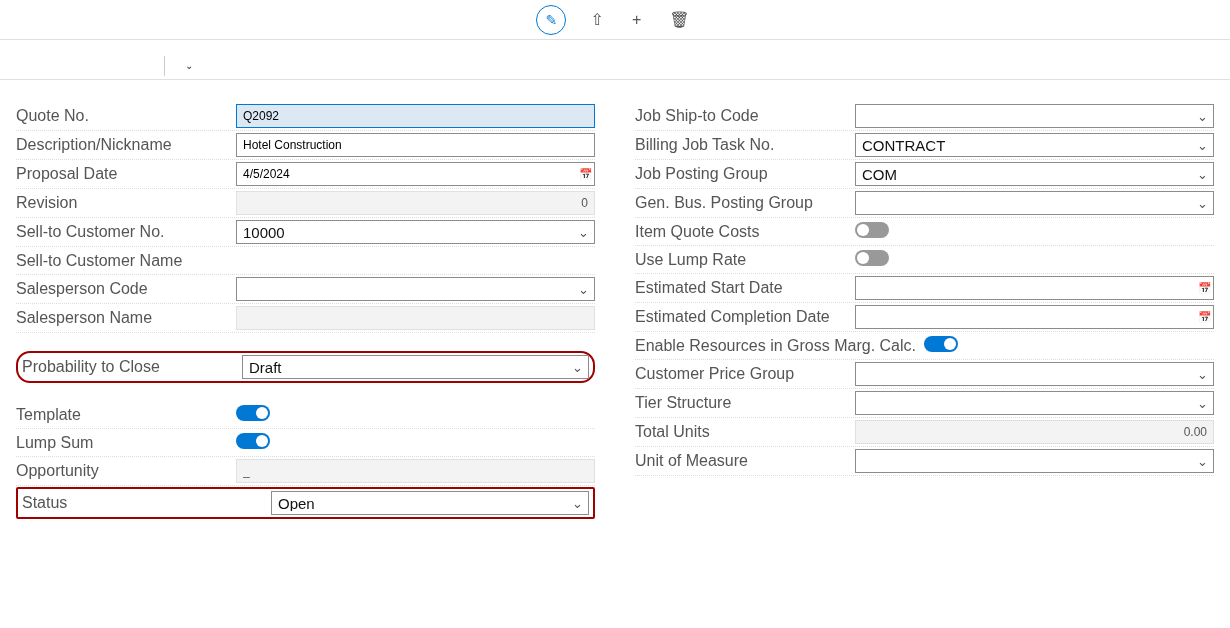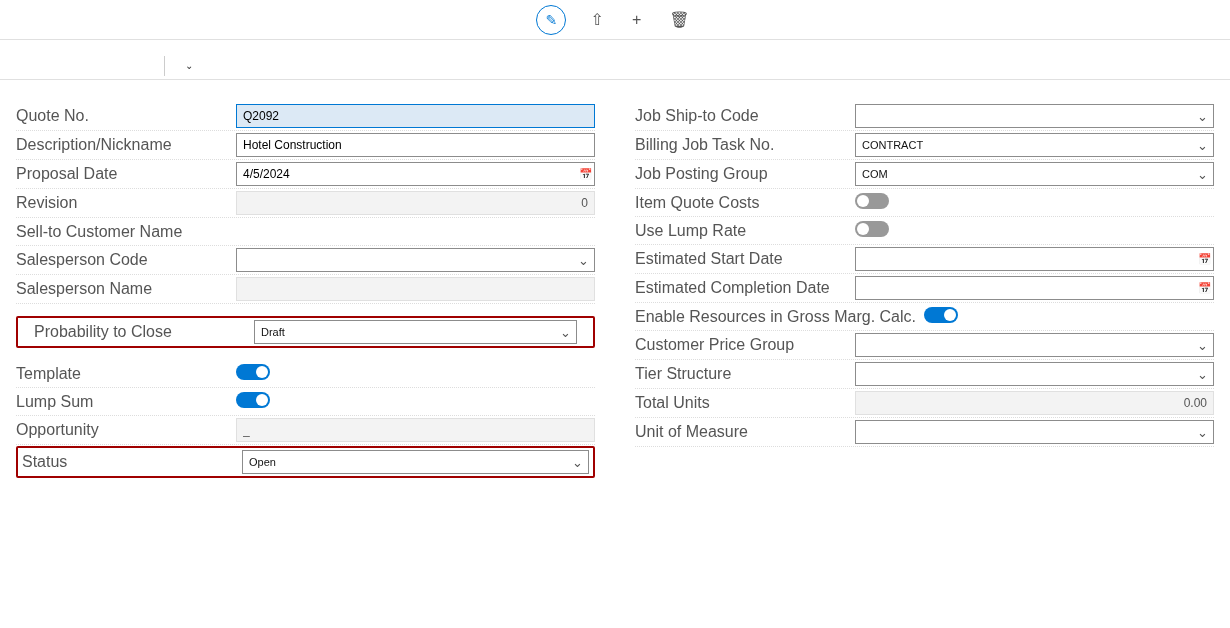--- a/index.html
+++ b/index.html
@@ -64,21 +64,21 @@
     input[type="text"].selected { background: #dce9f5; border-color: #0078d4; }
     input[type="text"].readonly { background: #f3f3f3; border: 1px solid #e0e0e0; color: #555; }
 
     .input-with-icon { display: flex; align-items: center; position: relative; justify-content: center; }
     .input-with-icon input { flex: 1; }
     .calendar-icon { position: absolute; right: 2px; top: 50%; transform: translateY(-50%); font-size: 13px; color: #555; cursor: pointer; pointer-events: none; }
 
     .select-wrapper { position: relative; display: flex; align-items: center; }
     .select-wrapper select {
       width: 100%; border: 1px solid #8c8c8c; padding: 3px 24px 3px 6px;
-      font-size: 11px; color: #111; background: #fff; appearance: none;
+      font-size: 15px; color: #111; background: #fff; appearance: none;
       height: 24px; cursor: pointer; outline: none;
     }
     .select-wrapper::after {
       content: '⌄'; position: absolute; right: 6px; top: 50%; transform: translateY(-50%);
       font-size: 13px; color: #555; pointer-events: none;
     }
 
     .toggle {
       display: inline-flex; align-items: center; width: 34px; height: 16px;
       border-radius: 8px; background: #0078d4; cursor: pointer; position: relative;
@@ -145,55 +145,63 @@
               <input type="text" value="4/5/2024" style="">
               <span class="calendar-icon" style="font-size: 11px;">📅</span>
             </div>
           </div>
         </div>
         <div class="field-row">
           <span class="field-label">Revision</span>
           <div class="field-value"><input type="text" class="readonly" readonly="" value="0" style="text-align: right;"></div>
         </div>
         <div class="field-row">
+          <span class="field-label">Sell-to Customer No.</span>
+          <div class="field-value">
+            <div class="select-wrapper">
+              <select><option value="10000">10000</option></select>
+            </div>
+          </div>
+        </div>
+        <div class="field-row">
           <span class="field-label">Sell-to Customer Name</span>
         </div>
         <div class="field-row">
           <span class="field-label">Salesperson Code</span>
           <div class="field-value">
             <div class="select-wrapper">
               <select><option value=""></option></select>
             </div>
           </div>
         </div>
         <div class="field-row">
           <span class="field-label">Salesperson Name</span>
           <div class="field-value"><input type="text" class="readonly" readonly="" style=""></div>
         </div>
-        <div class="field-row" style="border: 2px solid rgb(160, 0, 0); border-radius: 2px; margin: 12px 0px; padding: 2px 16px;">
+        <div class="field-row" style="border: 2px solid rgb(160, 0, 0); border-radius: 14px; margin: 18px 0px; padding: 2px 4px;">
           <span class="field-label">Probability to Close</span>
           <div class="field-value">
             <div class="select-wrapper">
               <select><option value="Draft">Draft</option></select>
             </div>
           </div>
         </div>
         <div class="field-row">
           <span class="field-label">Template</span>
           <div class="field-value"><div class="toggle"></div></div>
         </div>
         <div class="field-row">
           <span class="field-label">Lump Sum</span>
           <div class="field-value"><div class="toggle"></div></div>
         </div>
         <div class="field-row">
           <span class="field-label">Opportunity</span>
           <div class="field-value"><input type="text" class="readonly" readonly="" value="_" style=""></div>
         </div>
-        <div class="field-row" style="border: 2px solid rgb(160, 0, 0); border-radius: 2px; margin: 1px 0px; padding: 2px 4px;">
+        <div class="field-row" style="border: 2px solid rgb(160, 0, 0); border-radius: 2px; margin: 1px 0px; padding: 2px 4px; gap: 29px;">
           <span class="field-label">Status</span>
           <div class="field-value">
             <div class="select-wrapper">
               <select><option value="Open">Open</option></select>
             </div>
           </div>
         </div>
       </div>
 
     <div class="form-col" id="right-col">
@@ -211,20 +219,28 @@
             <div class="select-wrapper">
               <select><option value="CONTRACT">CONTRACT</option></select>
             </div>
           </div>
         </div>
         <div class="field-row">
           <span class="field-label">Job Posting Group</span>
           <div class="field-value">
             <div class="select-wrapper">
               <select><option value="COM">COM</option></select>
+            </div>
+          </div>
+        </div>
+        <div class="field-row">
+          <span class="field-label">Gen. Bus. Posting Group</span>
+          <div class="field-value">
+            <div class="select-wrapper">
+              <select><option value=""></option></select>
             </div>
           </div>
         </div>
         <div class="field-row">
           <span class="field-label">Item Quote Costs</span>
           <div class="field-value"><div class="toggle off"></div></div>
         </div>
         <div class="field-row">
           <span class="field-label">Use Lump Rate</span>
           <div class="field-value"><div class="toggle off"></div></div>

